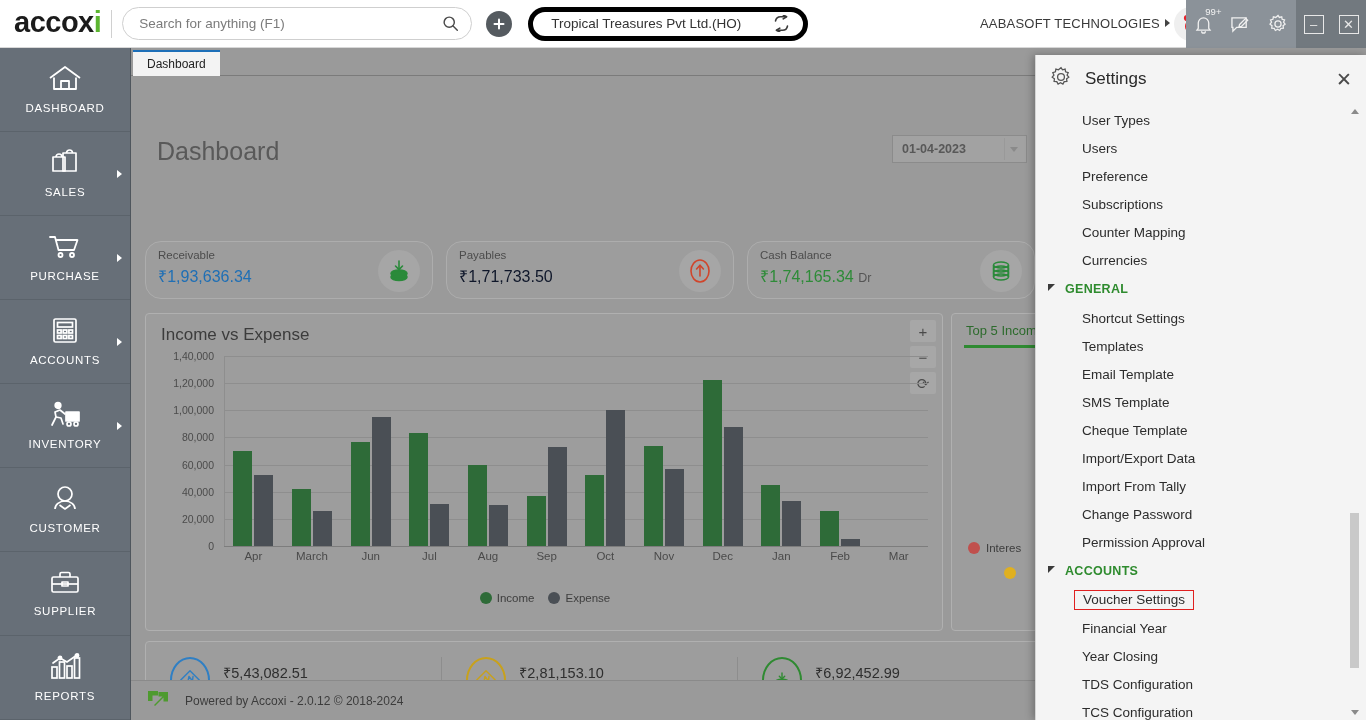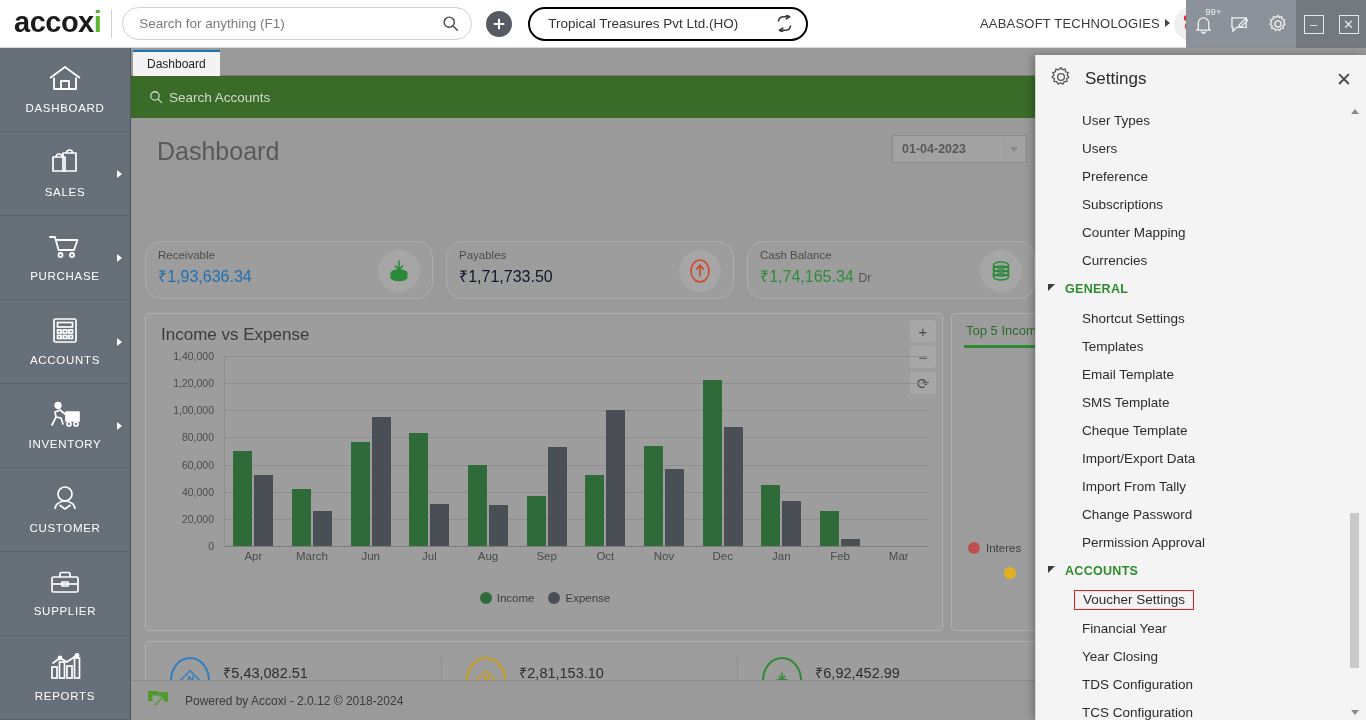--- a/index.html
+++ b/index.html
@@ -33,21 +33,21 @@
   }
   .searchbox input::placeholder { color: #7b7b7b; }
   .icon-svg { display: block; }
 
   .plus-btn {
     width: 26px; height: 26px; border-radius: 50%; background: #555b60;
     margin-left: 14px; display: flex; align-items: center; justify-content: center;
     color: #fff; font-size: 21px; line-height: 0; cursor: pointer;
   }
   .company-sel {
-    margin-left: 16px; width: 280px; height: 34px; border: 2px solid #000000;
+    margin-left: 16px; width: 280px; height: 34px; border: 5px solid #000000;
     border-radius: 17px; display: flex; align-items: center; padding: 0 12px 0 18px;
     background: #fff; cursor: pointer;
   }
   .company-sel .cname { flex: 1; font-size: 13.5px; color: #333; }
 
   .org-name {
     position: absolute; right: 206px; top: 16px; font-size: 13px; color: #3a3a3a;
     letter-spacing: 0.2px; white-space: nowrap;
   }
   .org-caret {
@@ -468,30 +468,20 @@
       <span class="nav-label">REPORTS</span>
     </div>
   </div>
 
   <div class="content">
 
     <div class="tabstrip">
       <div class="tab-active">Dashboard</div>
     </div>
 
-    <div class="greenbar">
-      <div class="gb-search">
-        <svg class="icon-svg" width="14" height="14" viewBox="0 0 20 20" fill="none" stroke="#cfd9ca" stroke-width="1.8">
-          <circle cx="8.5" cy="8.5" r="6"></circle>
-            <line x1="13" y1="13" x2="18" y2="18" stroke-linecap="round"></line>
-        </svg>
-        <span>Search Accounts</span>
-      </div>
-      <div class="gb-right">Tropic</div>
-    </div>
 
     <div class="page-head">
       <div class="page-title">Dashboard</div>
       <div class="date-group">
         <div class="date-box">
           <span class="dval">01-04-2023</span>
           <span class="dd-arrow">
               <span class="dd-caret"></span>
             </span>
         </div>

